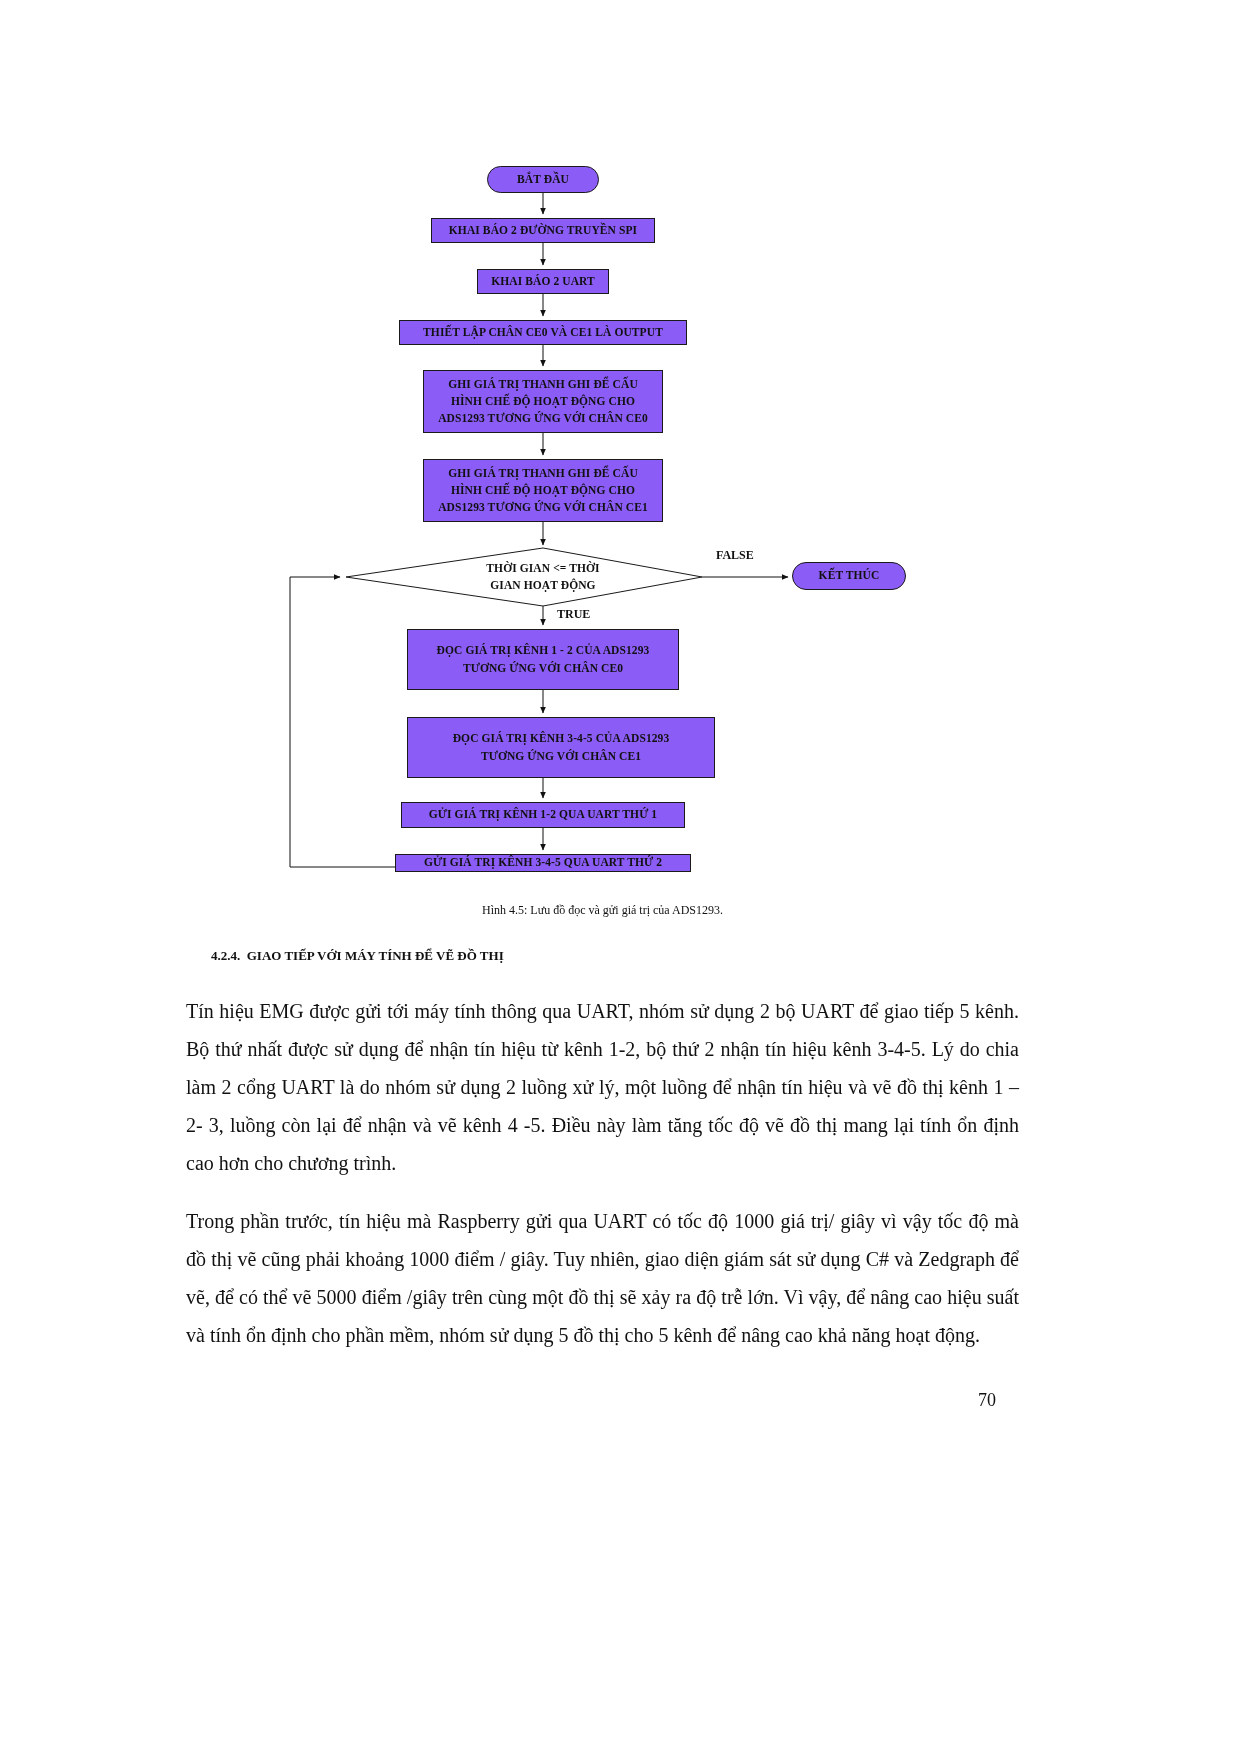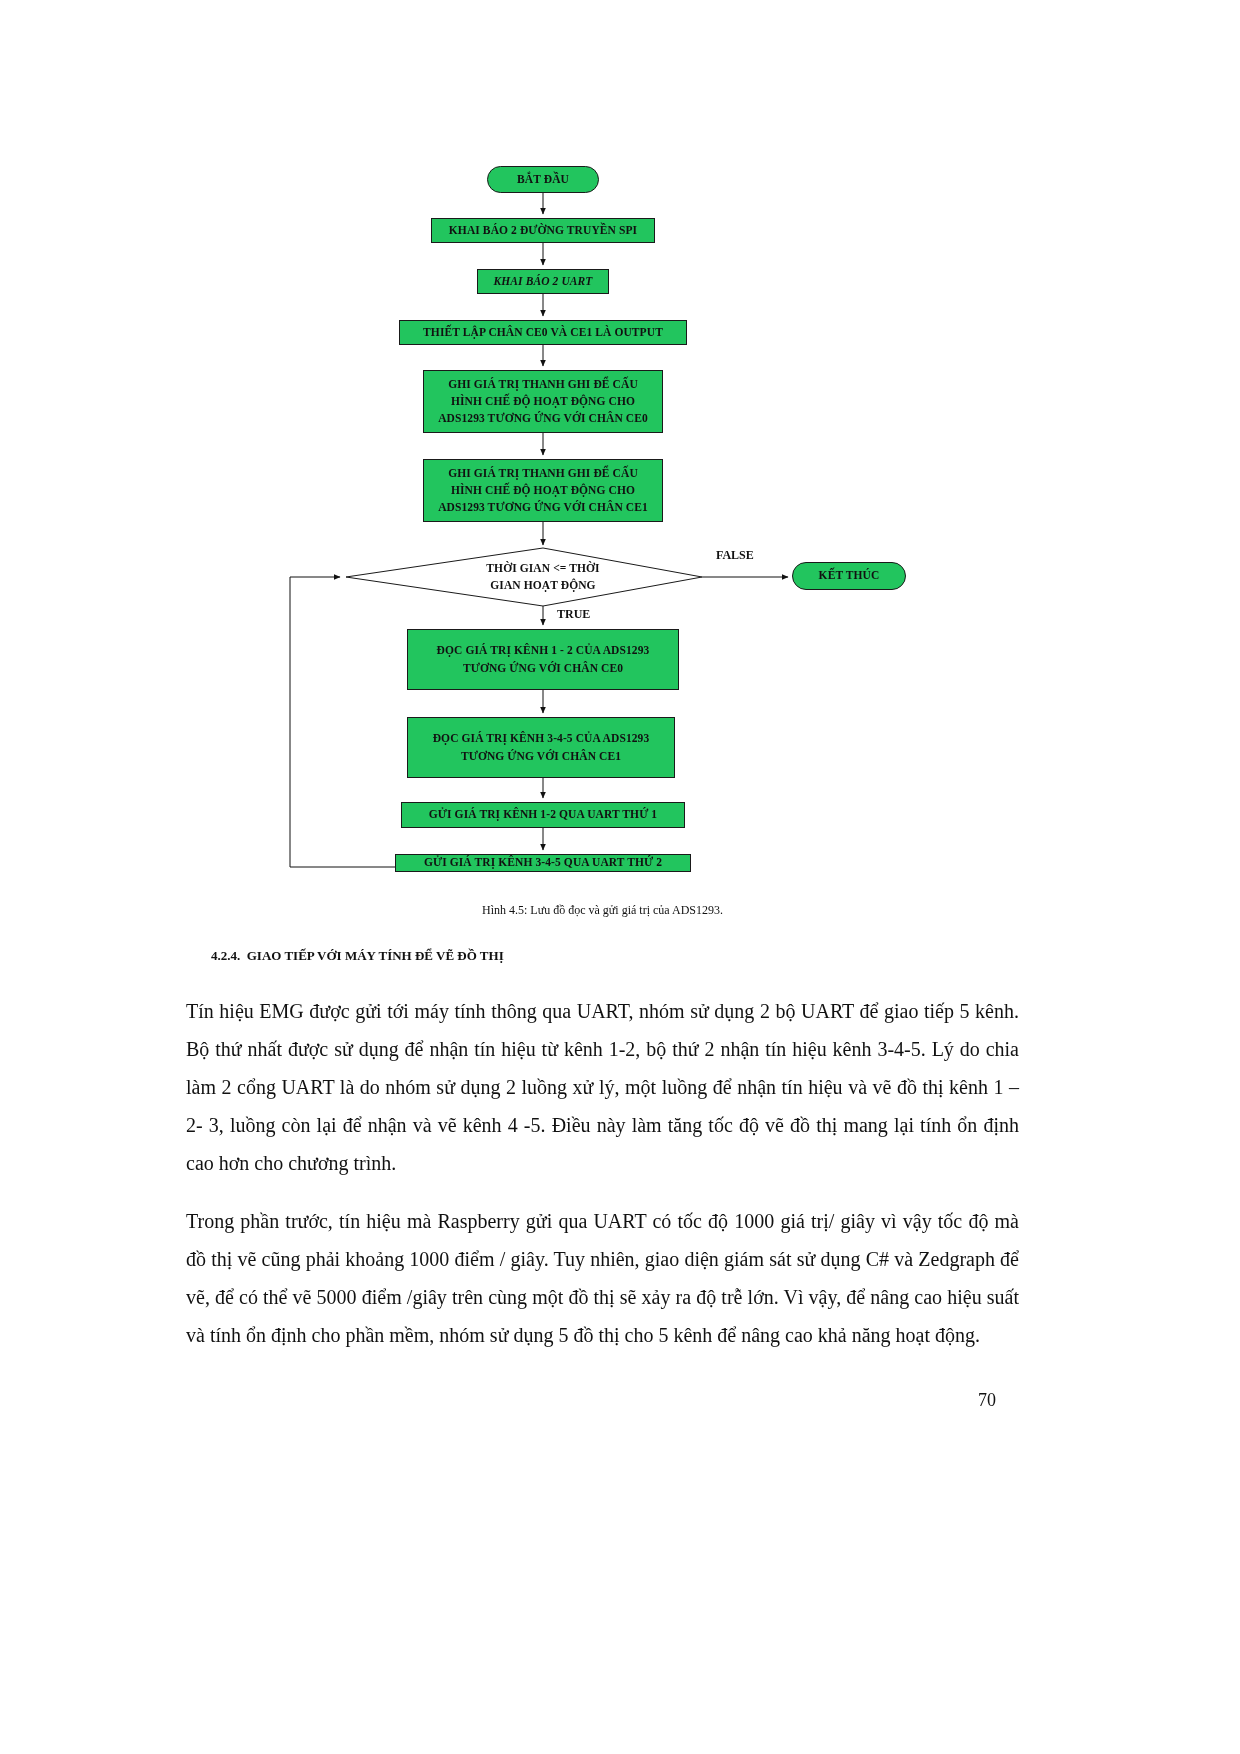--- a/index.html
+++ b/index.html
@@ -14,46 +14,46 @@
   }
 
   
   .flowchart { position: absolute; inset: 0; }
   #connectors { position: absolute; left: 0; top: 0; z-index: 1; }
 
   .node {
     position: absolute;
     box-sizing: border-box;
     border: 1px solid #1a1a1a;
-    background: #22c55e;
+    background: #8b5cf6;
     display: flex;
     align-items: center;
     justify-content: center;
     text-align: center;
     font-weight: bold;
     font-size: 11.5px;
     line-height: 1.5;
     white-space: pre-line;
     padding: 2px 4px;
     z-index: 2;
     letter-spacing: 0.1px;
   }
   .oval { border-radius: 999px; }
   .ghost { border: none; background: transparent; }
 
   #n-start    { left: 487px; top: 166px; width: 112px; height: 27px; }
   #n-spi      { left: 431px; top: 218px; width: 224px; height: 25px; }
-  #n-uart     { left: 477px; top: 269px; width: 132px; height: 25px; font-style: italic; }
+  #n-uart     { left: 477px; top: 269px; width: 132px; height: 25px; }
   #n-setup    { left: 399px; top: 320px; width: 288px; height: 25px; }
   #n-cfg0     { left: 423px; top: 370px; width: 240px; height: 63px; }
   #n-cfg1     { left: 423px; top: 459px; width: 240px; height: 63px; }
   #n-decision { left: 433px; top: 558px; width: 220px; height: 38px; }
   #n-end      { left: 792px; top: 562px; width: 114px; height: 28px; }
   #n-read12   { left: 407px; top: 629px; width: 272px; height: 61px; }
-  #n-read345  { left: 407px; top: 717px; width: 268px; height: 61px; }
+  #n-read345  { left: 407px; top: 717px; width: 308px; height: 61px; }
   #n-send12   { left: 401px; top: 802px; width: 284px; height: 26px; }
   #n-send345  { left: 395px; top: 854px; width: 296px; height: 18px; }
 
   .branch-label {
     position: absolute;
     font-weight: bold;
     font-size: 12px;
     z-index: 3;
     background: transparent;
     font-family: Liberation Serif, serif;

